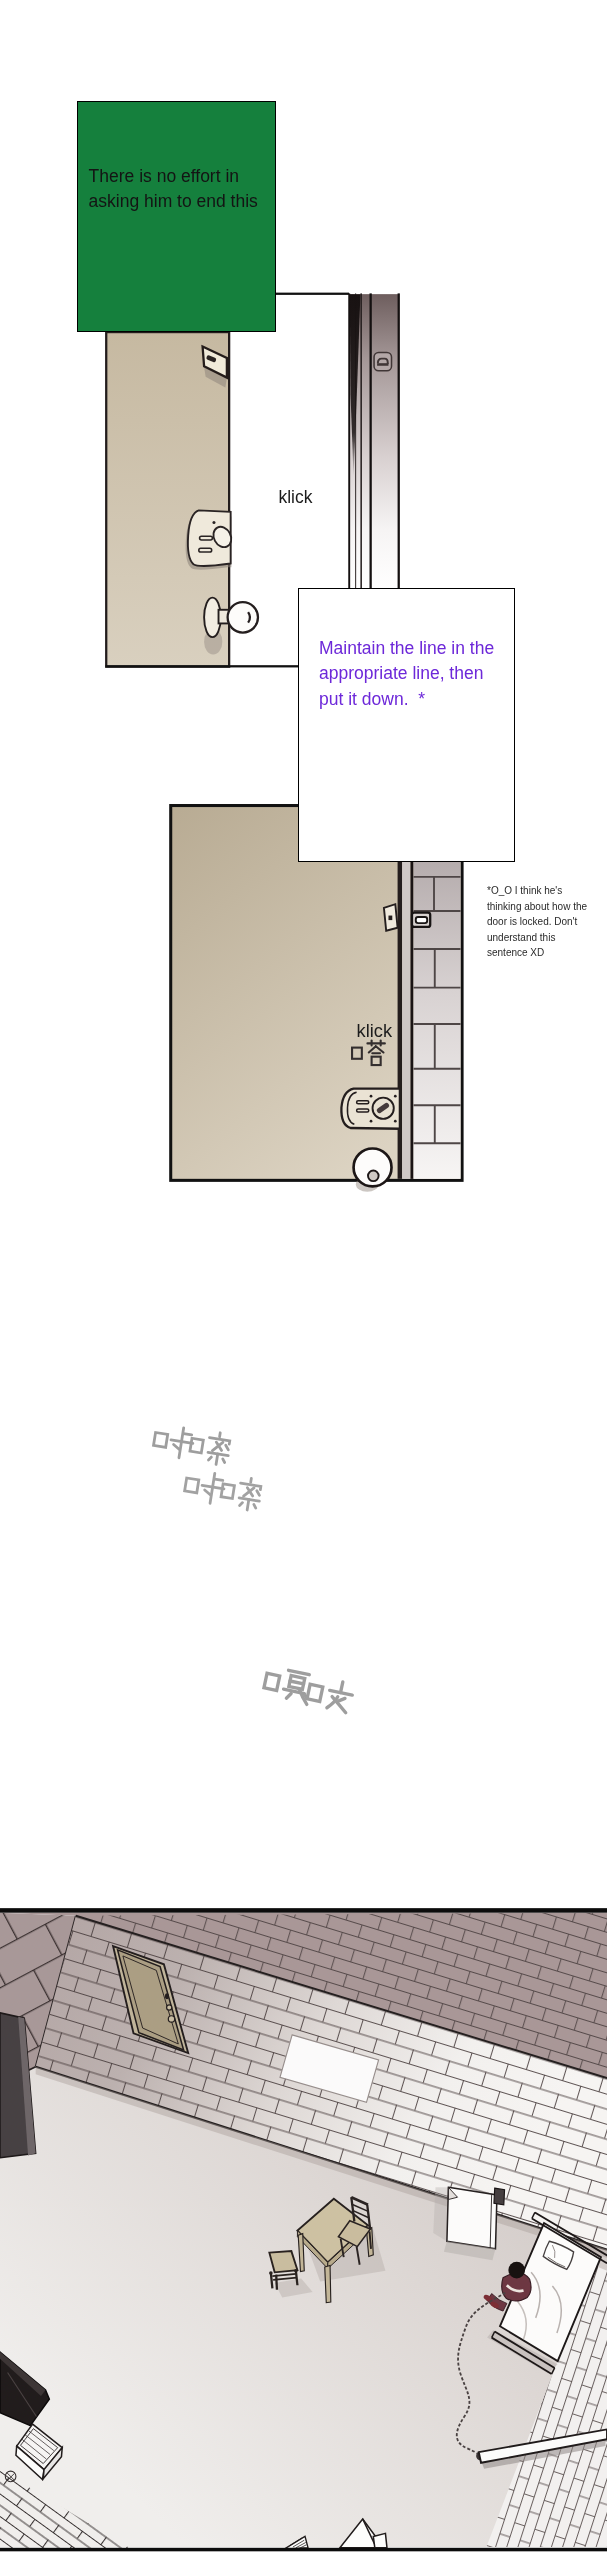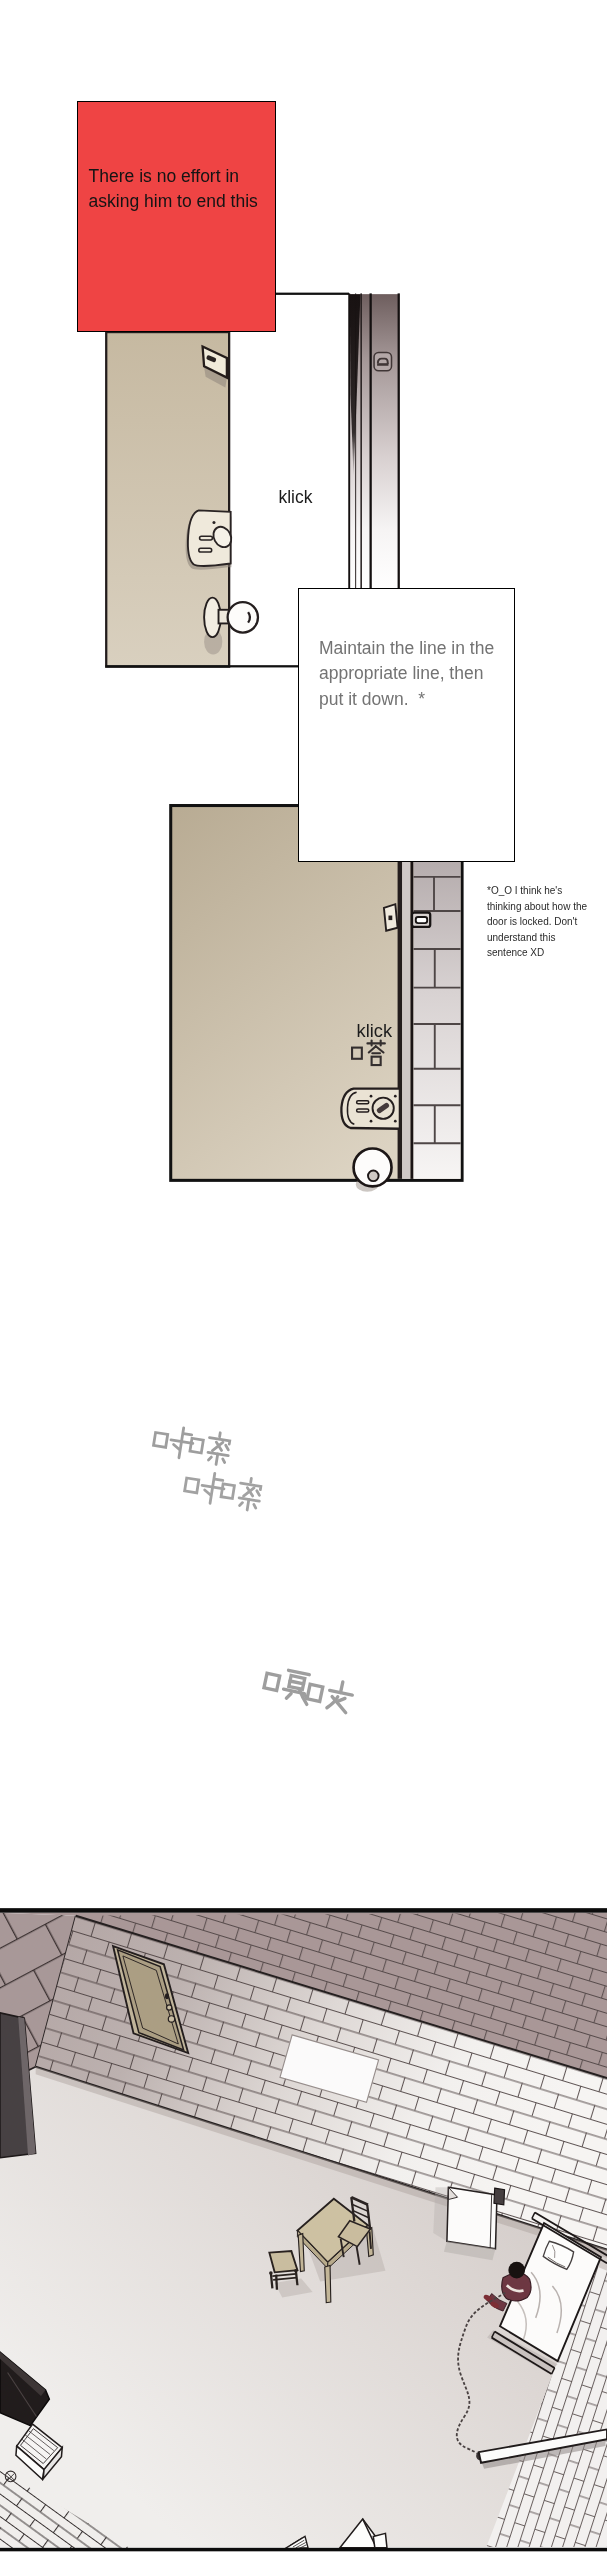--- a/index.html
+++ b/index.html
@@ -3,21 +3,21 @@
 <meta charset="utf-8">
 <style>
   html,body{margin:0;padding:0;}
   body{width:607px;height:2576px;background:#ffffff;position:relative;overflow:hidden;
        font-family:"Liberation Sans", sans-serif;}
   .abs{position:absolute;}
 </style>
 </head>
 <body>
 
-<div class="abs" style="left:77px;top:101px;width:197px;height:229px;background:#ef4444;border:1.5px solid #000;z-index:5;">
+<div class="abs" style="left:77px;top:101px;width:197px;height:229px;background:#15803d;border:1.5px solid #000;z-index:5;">
   <div style="position:absolute;left:10.6px;top:62px;font-size:17.5px;line-height:25px;color:#141414;">There is no effort in<br>asking him to end this</div>
 </div>
 
 <svg class="abs" style="left:0;top:0;z-index:1;" width="607" height="1215" viewBox="0 0 800 1600">
   <defs>
     <linearGradient id="doorg1" x1="0" y1="0" x2="0" y2="1">
       <stop offset="0" stop-color="#c6b9a1"></stop>
       <stop offset="1" stop-color="#d9d0bf"></stop>
     </linearGradient>
     <linearGradient id="frameg" x1="0" y1="0" x2="0" y2="1">
@@ -150,21 +150,21 @@
   </g>
 
   <text x="470" y="1366" font-size="24" fill="#1c1c1c">klick</text>
 
   <g stroke="#332e2e" stroke-width="3" transform="translate(464,1369) scale(0.92)">
     <use href="#gda"></use>
   </g>
 </svg>
 
 <div class="abs" style="left:298px;top:588px;width:215px;height:272px;background:#fff;border:1.9px solid #000;z-index:5;">
-  <div style="position:absolute;left:20px;top:47px;font-size:17.5px;line-height:25.4px;color:#737373;">Maintain the line in the<br>appropriate line, then<br>put it down.&nbsp;&nbsp;*</div>
+  <div style="position:absolute;left:20px;top:47px;font-size:17.5px;line-height:25.4px;color:#6d28d9;">Maintain the line in the<br>appropriate line, then<br>put it down.&nbsp;&nbsp;*</div>
 </div>
 
 <div class="abs" style="left:487px;top:883px;width:114px;font-size:10px;line-height:15.6px;color:#2a2a2a;z-index:5;">*O_O I think he's<br>thinking about how the<br>door is locked. Don't<br>understand this<br>sentence XD</div>
 
 <svg class="abs" style="left:0;top:987px;z-index:2;" width="607" height="759" viewBox="0 0 800 1000">
   <defs>
 
     <g id="gka" fill="none" stroke-linecap="round">
       <rect x="1" y="12" width="15" height="16"></rect>
       <line x1="34" y1="1" x2="34" y2="38"></line>

